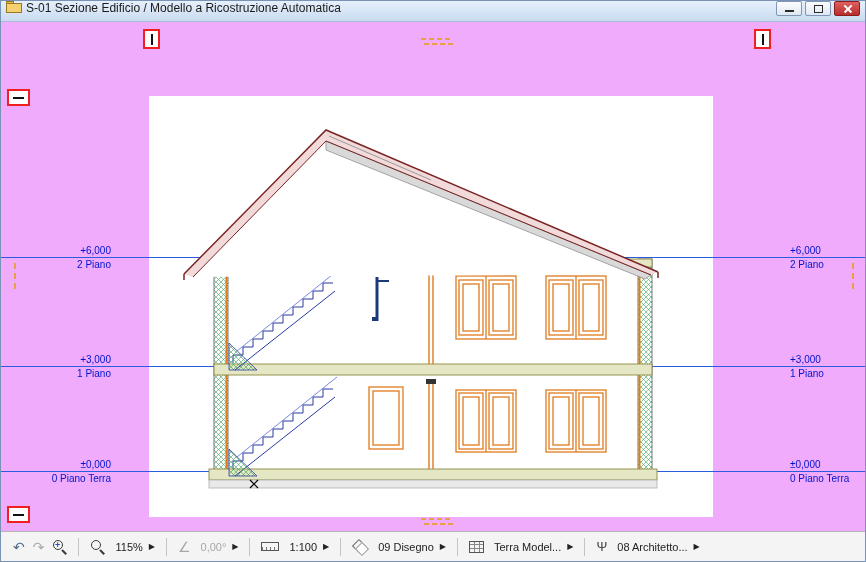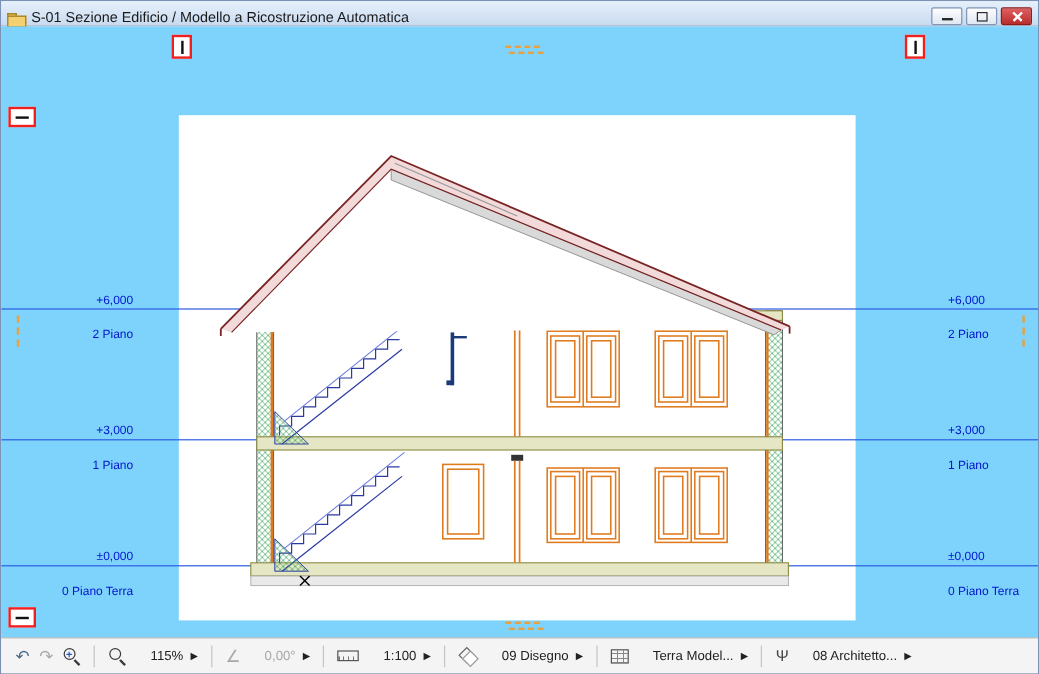--- a/index.html
+++ b/index.html
@@ -3,71 +3,71 @@
 <meta charset="utf-8">
 <style>
   * { box-sizing: border-box; margin: 0; padding: 0; }
   body { font-family: "Liberation Sans", sans-serif; background: #d0d0d0; }
   .window {
     width: 866px; height: 562px; border: 1px solid #7a92b4;
     display: flex; flex-direction: column; background: #edeff2; position: relative;
   }
   
   .titlebar {
-    height: 21px; flex: 0 0 21px; display: flex; align-items: flex-end;
+    height: 21px; flex: 0 0 21px; display: flex; align-items: flex-start;
     padding: 0 5px; background: linear-gradient(#e6f0fc, #c9dbf0);
     border-bottom: 1px solid #a8bcd4; font-size: 12px; color: #1a1a1a;
   }
   .folder-ic { width: 14px; height: 10px; position: relative; margin-right: 6px; }
   .folder-ic::before { content: ""; position: absolute; left: 0; top: 0; width: 6px; height: 3px;
     background: #e8b84a; border: 1px solid #9a7a20; border-bottom: none; }
   .folder-ic::after { content: ""; position: absolute; left: 0; top: 2px; width: 14px; height: 8px;
     background: #f4d070; border: 1px solid #9a7a20; }
   .winbtns { margin-left: auto; display: flex; gap: 3px; }
   .wbtn { width: 26px; height: 15px; border: 1px solid #8096b4; border-radius: 2px;
     background: linear-gradient(#fdfdfd, #dfe7f2); position: relative; cursor: default; }
   .wbtn.close { background: linear-gradient(#e06060, #b92c2c); border-color: #8a1d1d; }
   .glyph-min { position: absolute; left: 8px; bottom: 3px; width: 9px; height: 2px; background: #2a2a2a; }
   .glyph-max { position: absolute; left: 8px; top: 3px; width: 9px; height: 8px; border: 1.5px solid #2a2a2a; }
   .glyph-x1, .glyph-x2 { position: absolute; left: 8px; top: 6px; width: 10px; height: 1.6px; background: #fff; }
   .glyph-x1 { transform: rotate(45deg); }
   .glyph-x2 { transform: rotate(-45deg); }
   
-  .canvas { position: relative; flex: 1 1 auto; overflow: hidden; background: #7dd3fc; }
+  .canvas { position: relative; flex: 1 1 auto; overflow: hidden; background: #f0abfc; }
   .paper { position: absolute; left: 148px; top: 74px; width: 564px; height: 421px; background: #ffffff; z-index: 0; }
   .drawing { position: absolute; left: 0; top: 0; z-index: 2; }
   
   .level { position: absolute; left: 0; width: 866px; height: 0; border-top: 1px solid #2b5ce0; z-index: 1; }
   .lv-val-l, .lv-name-l { position: absolute; left: 46px; width: 64px; text-align: right;
     font-size: 10px; color: #0014cc; }
   .lv-val-r, .lv-name-r { position: absolute; left: 789px; width: 76px; text-align: left;
     font-size: 10px; color: #0014cc; }
   .lv-val-l, .lv-val-r { bottom: 2px; }
-  .lv-name-l, .lv-name-r { top: 16px; }
+  .lv-name-l, .lv-name-r { top: 1px; }
   
   .handle { position: absolute; background: #ffffff; border: 2px solid #f02020; z-index: 5;
     display: flex; align-items: center; justify-content: center; }
   .hbar-v { width: 2px; height: 11px; background: #111; }
   .hbar-h { width: 11px; height: 2px; background: #111; }
   
   .dashgroup { position: absolute; z-index: 5; }
   .dashrow { display: flex; gap: 3px; margin-bottom: 3px; }
   .dash { width: 5px; height: 2px; background: #e8a040; }
   .sidedash { position: absolute; width: 0; height: 26px; border-left: 2px dashed #e8a040; z-index: 5; }
   
   .toolbar {
     height: 30px; flex: 0 0 30px; background: #f4f4f4; border-top: 1px solid #b4b4b4;
     display: flex; align-items: center; font-size: 11px; color: #222; padding-left: 8px;
   }
   .sep { width: 1px; height: 18px; background: #c4c4c4; margin: 0 7px; }
   .tbic { font-size: 14px; line-height: 14px; margin: 0 4px; cursor: default; }
   .dim { color: #a8a8a8; }
   .undo { color: #4a6a8a; }
   .chev { font-size: 8px; margin: 0 4px 0 6px; color: #222; }
-  .tval { margin-left: 16px; }
+  .tval { margin-left: 6px; }
   .mag { position: relative; width: 15px; height: 15px; display: inline-block; margin: 0 4px; }
   .mag::before { content: ""; position: absolute; left: 1px; top: 1px; width: 8px; height: 8px;
     border: 1.5px solid #3a3a3a; border-radius: 50%; }
   .mag::after { content: ""; position: absolute; left: 10px; top: 10px; width: 6px; height: 2px;
     background: #3a3a3a; transform: rotate(45deg); transform-origin: left center; }
   .mag .plus { position: absolute; left: 2.5px; top: 1px; font-size: 9px; color: #2255cc; font-weight: bold; }
   .ruler-ic { width: 18px; height: 9px; border: 1px solid #555; margin: 0 4px;
     background: repeating-linear-gradient(90deg, #777 0 1px, transparent 1px 4px); background-size: 100% 50%;
     background-repeat: no-repeat; background-position: bottom; }
   .layers-ic { position: relative; width: 16px; height: 14px; margin: 0 4px; }

